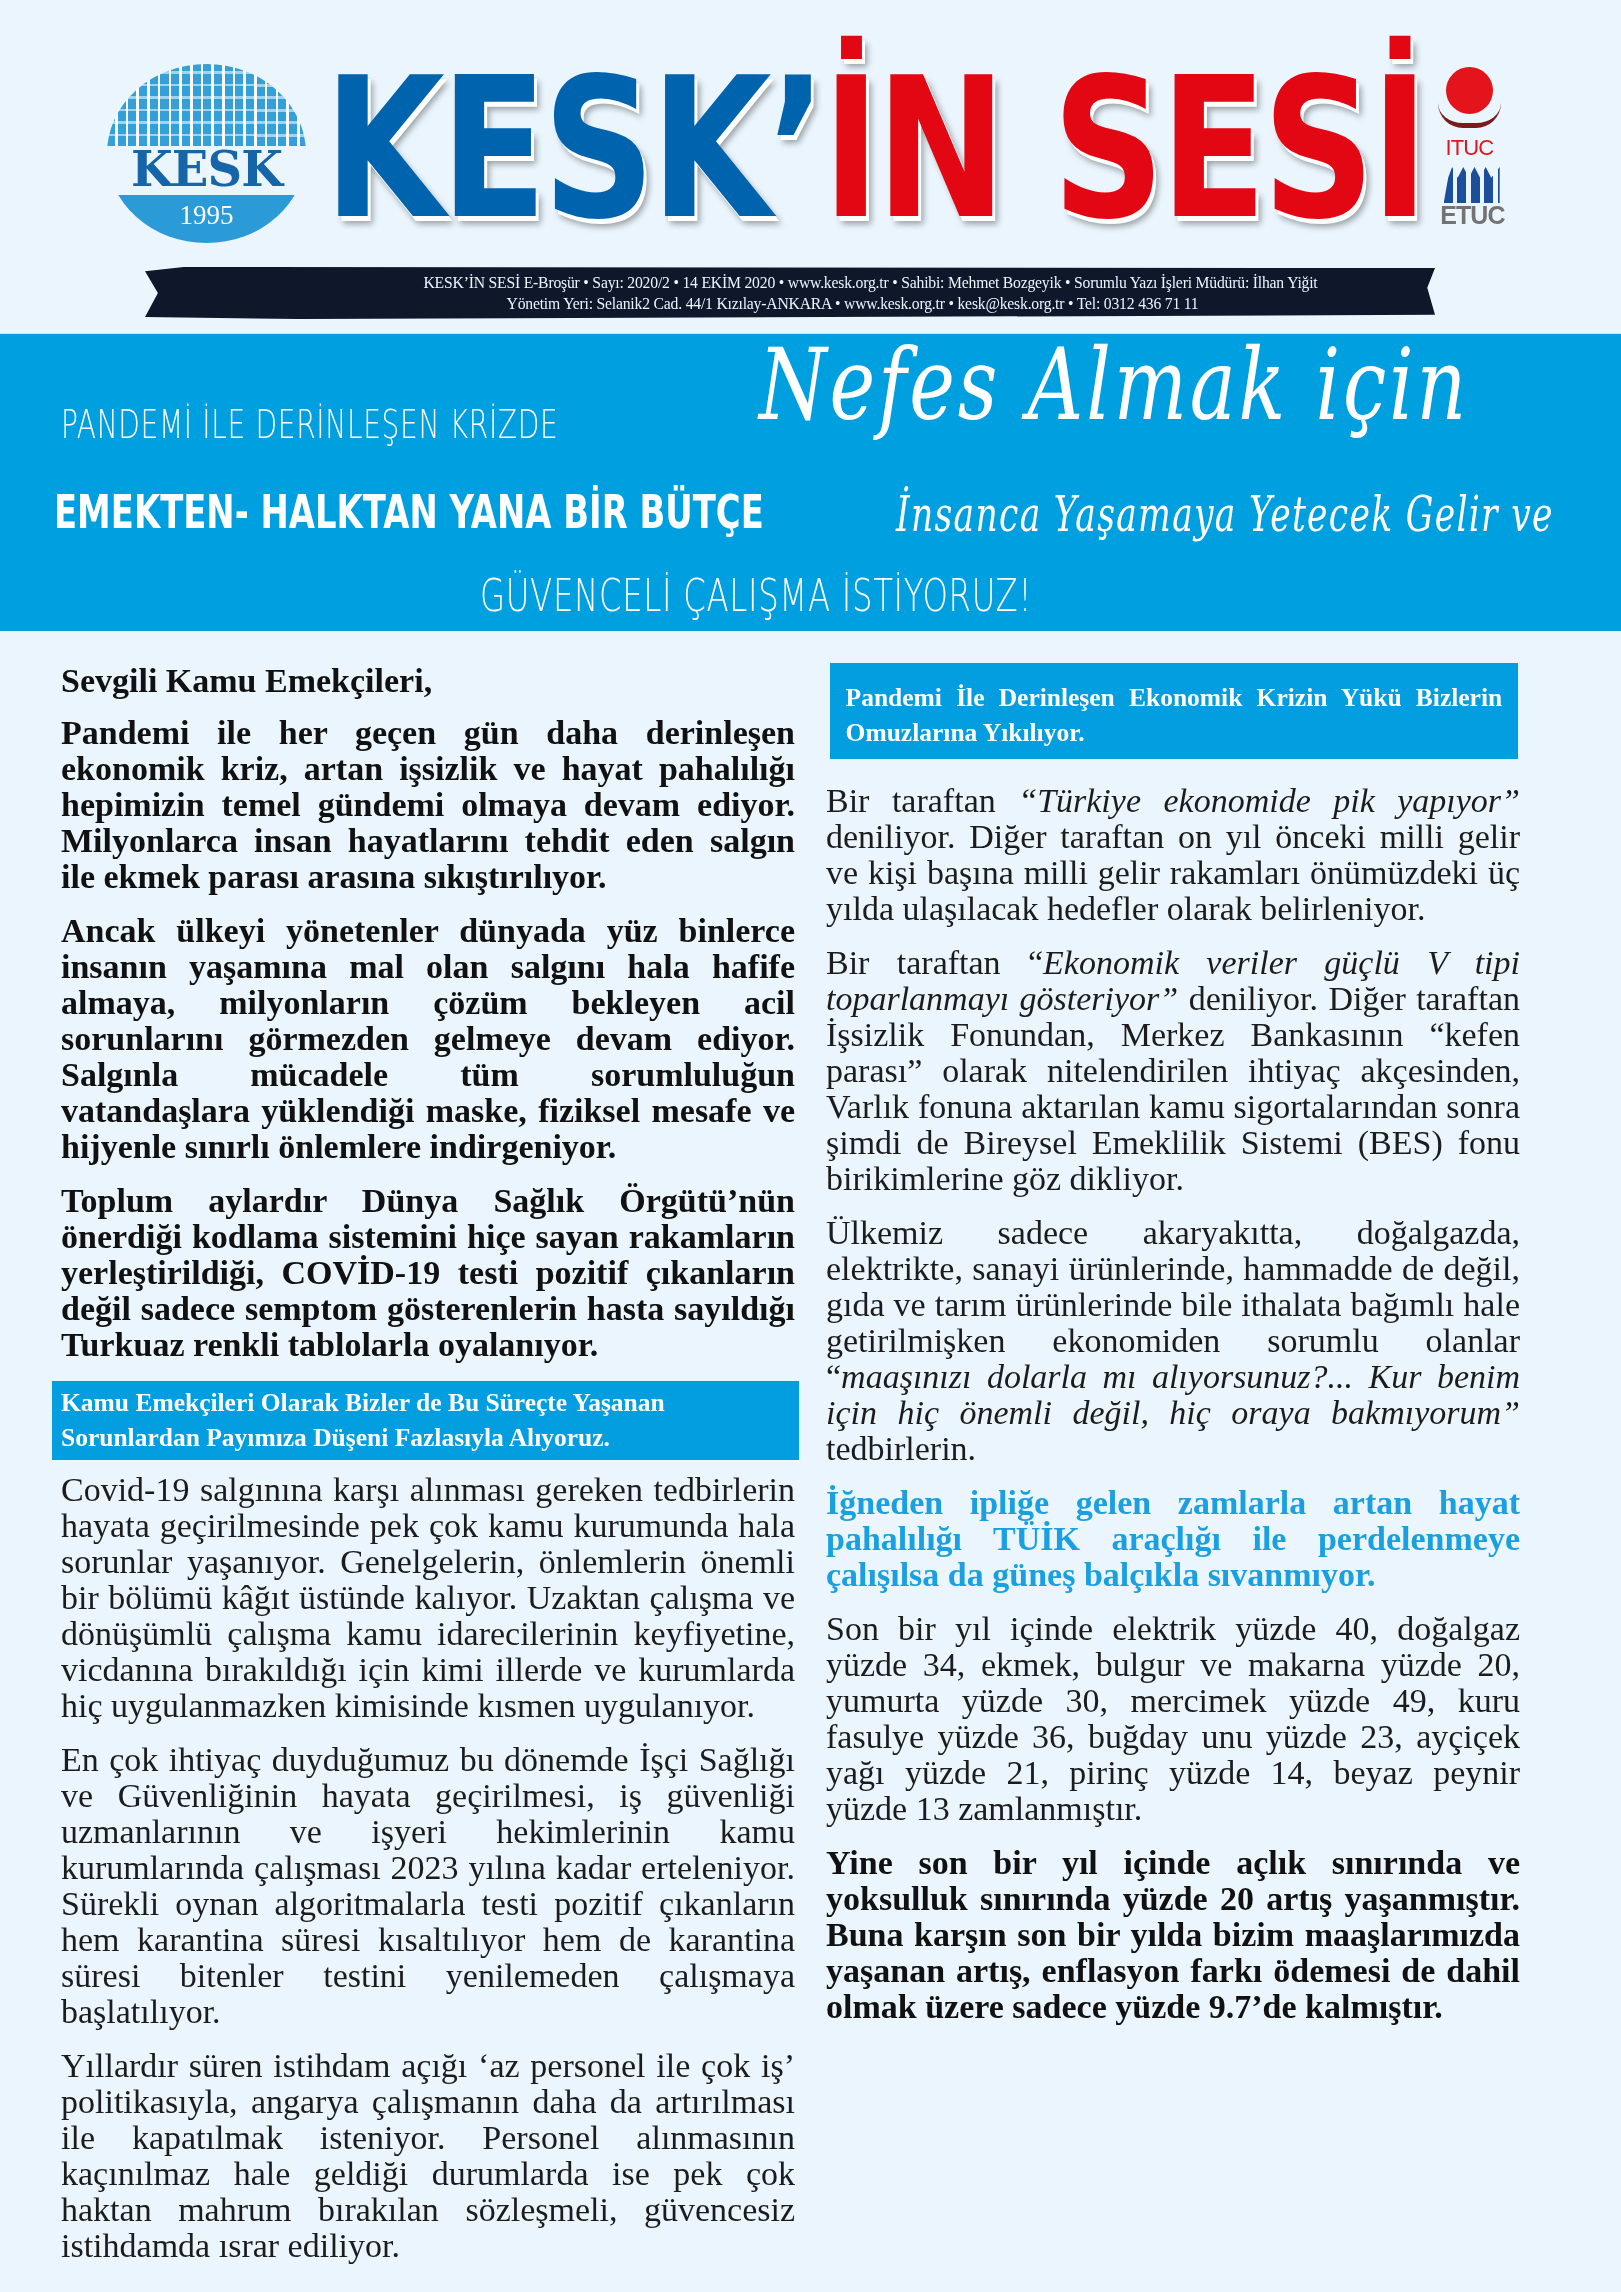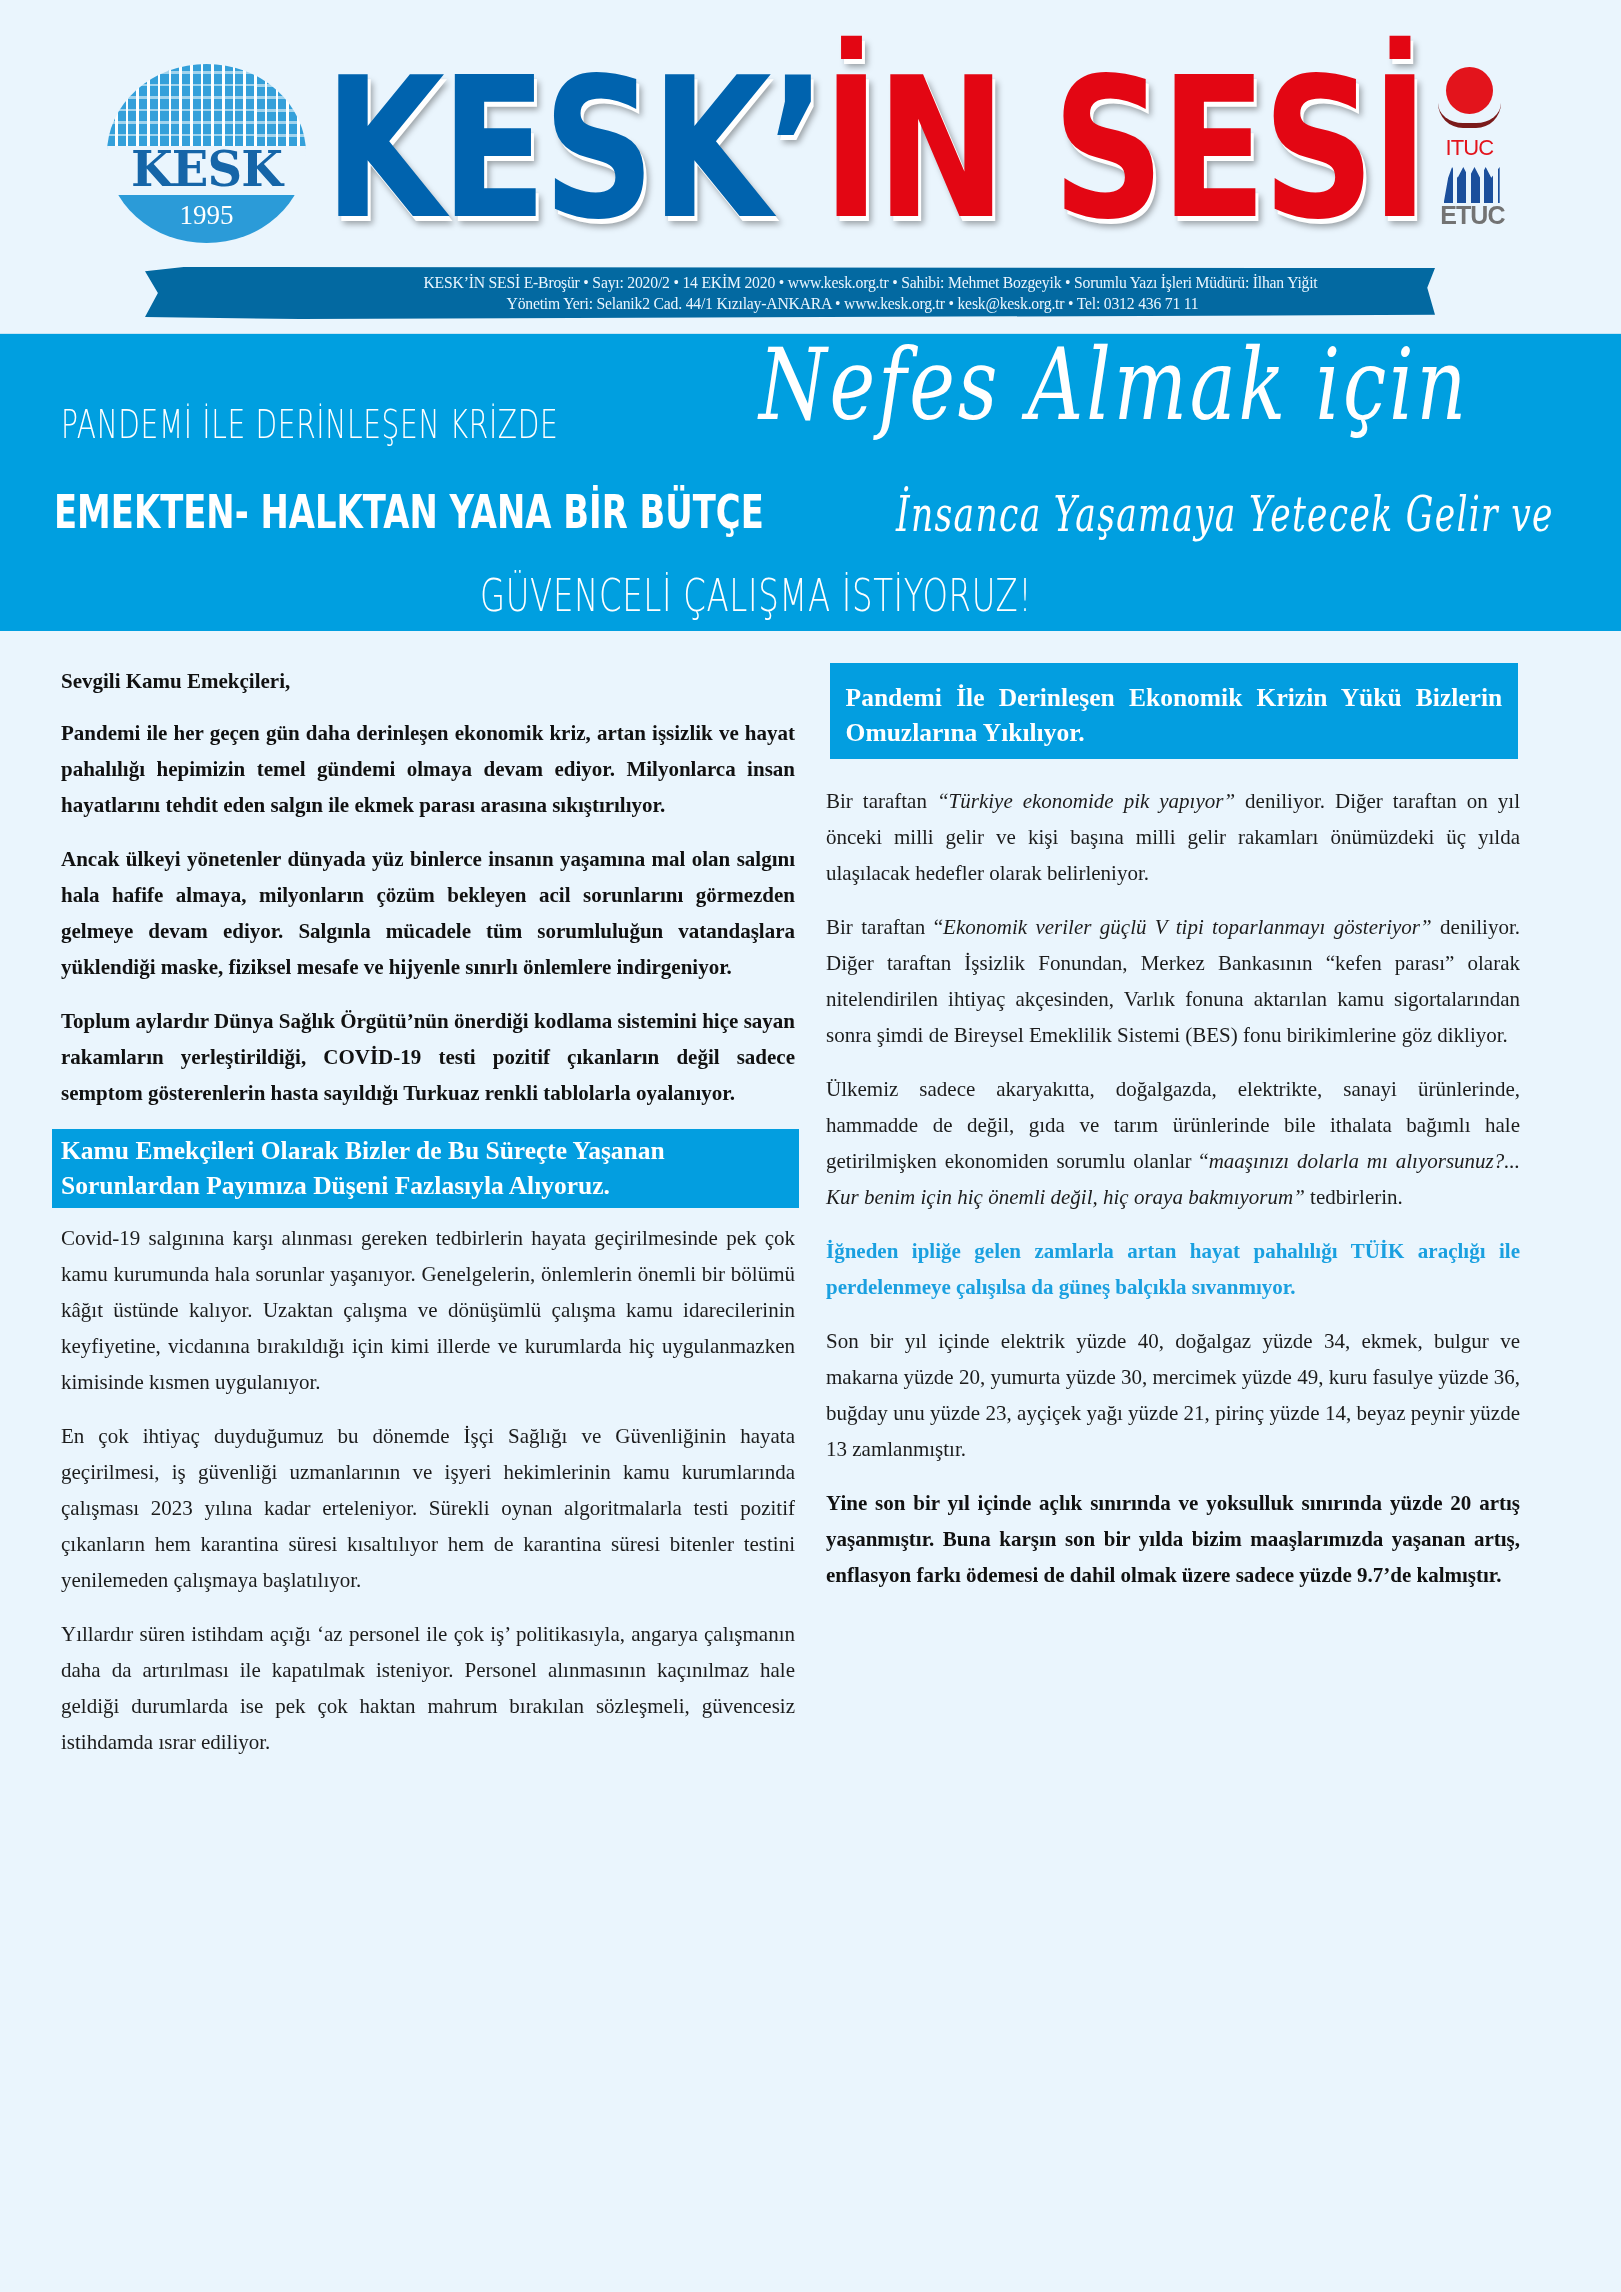--- a/index.html
+++ b/index.html
@@ -52,21 +52,21 @@
   .intl-logos { position: absolute; left: 1433px; top: 58px; width: 99px; height: 188px; }
   .ituc-dot { position: absolute; left: 13.4px; top: 9px; width: 47px; height: 47px; border-radius: 50%; background: #e3141c; }
   .ituc-smile { position: absolute; left: 5.4px; top: 45px; width: 63px; height: 25px; border-bottom: 5.4px solid #7a1a1a; border-radius: 0 0 36px 36px; }
   .ituc-label { position: absolute; left: 12.5px; top: 77px; font-family: "Liberation Sans", sans-serif; font-size: 22px; color: #e3141c; letter-spacing: -0.9px; }
   .etuc-figures { position: absolute; left: 10.7px; top: 109px; width: 56px; height: 36px;
     background: repeating-linear-gradient(90deg, #1b4f9c 0 9px, transparent 9px 13.4px); 
     clip-path: polygon(0 100%, 8% 30%, 15% 0, 25% 30%, 35% 0, 45% 30%, 55% 0, 65% 30%, 75% 0, 85% 30%, 100% 0, 100% 100%); }
   .etuc-label { position: absolute; left: 7.2px; top: 143px; font-family: "Liberation Sans", sans-serif; font-weight: 700; font-size: 25px; color: #737373; letter-spacing: -0.9px; }
   .ribbon {
     position: absolute; left: 145px; top: 267px; width: 1290px; height: 52px;
-    background: #0369a1;
+    background: #0f172a;
     clip-path: polygon(0 8%, 3% 0, 100% 2%, 99.4% 40%, 100% 92%, 12% 100%, 0 96%, 1% 50%);
     color: #eaf6ff; font-family: "Liberation Serif", serif; font-size: 15.7px; line-height: 21.5px;
     text-align: center; padding-top: 4.5px; letter-spacing: -0.2px;
   }
   .ribbon .line1 { padding-left: 179px; padding-right: 18px; }
   .ribbon .line2 { padding-left: 125px; }
 
   
   .banner {
     position: absolute; left: 0; top: 333px; width: 1621px; height: 298px;
@@ -98,21 +98,21 @@
     font-family: "DejaVu Sans", sans-serif; font-size: 45px; font-weight: 300;
     transform: scaleX(0.72); transform-origin: left top; white-space: nowrap; letter-spacing: 0.9px;
   }
 
   
   .col { position: absolute; top: 663px; }
   .col-left { left: 61px; width: 734px; }
   .col-right { left: 826px; width: 694px; }
   .col p {
     font-family: "Liberation Serif", "DejaVu Serif", serif;
-    font-size: 21px; line-height: 36px; text-align: justify;
+    font-size: 34px; line-height: 36px; text-align: justify;
     margin-bottom: 18px; color: #1c1c1c;
   }
   .col p.bold { font-weight: 700; color: #111; }
   .col p.salutation { margin-bottom: 16px; }
   .col p.blue-lead { font-weight: 700; color: #1aa0e0; }
   .col p em { font-style: italic; }
   .sec-head {
     background: #039ee0; color: #fff; font-weight: 700;
     font-family: "Liberation Serif", serif; font-size: 25.5px; line-height: 35px;
     padding: 3.6px 10.7px 5.4px; margin-bottom: 12.5px; text-align: left;

